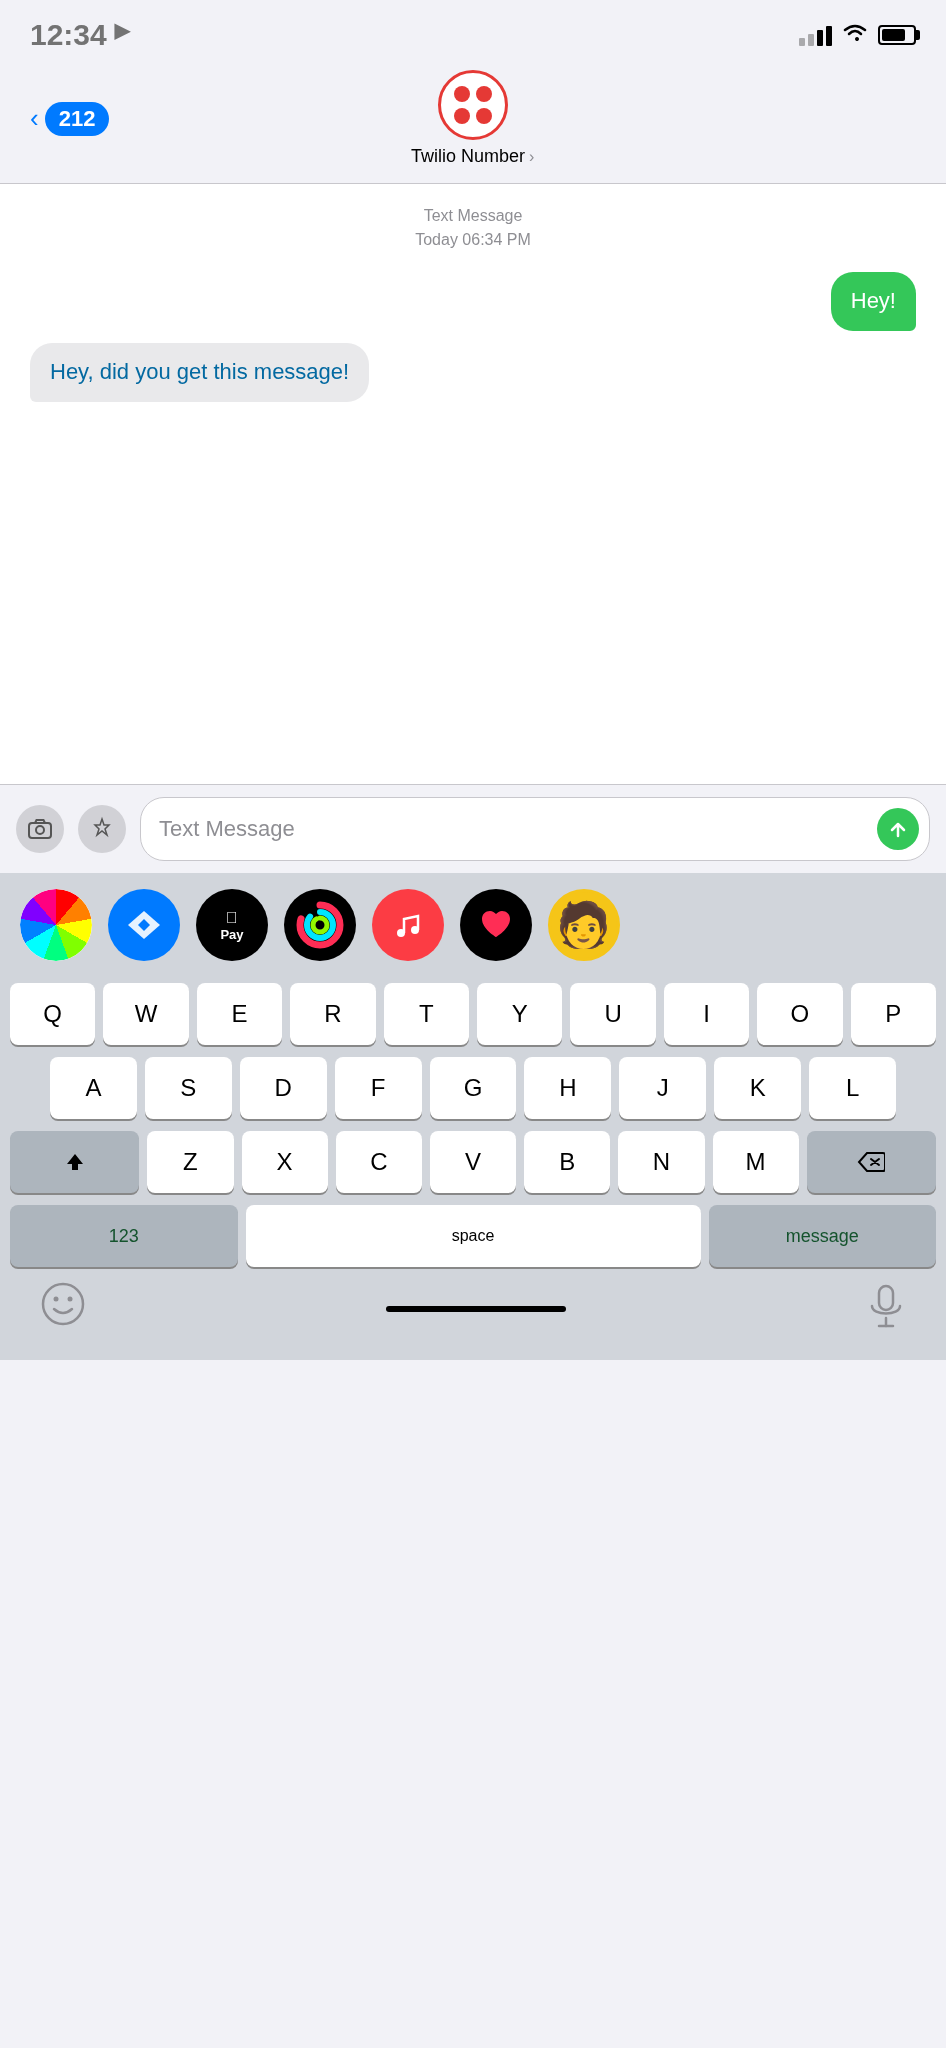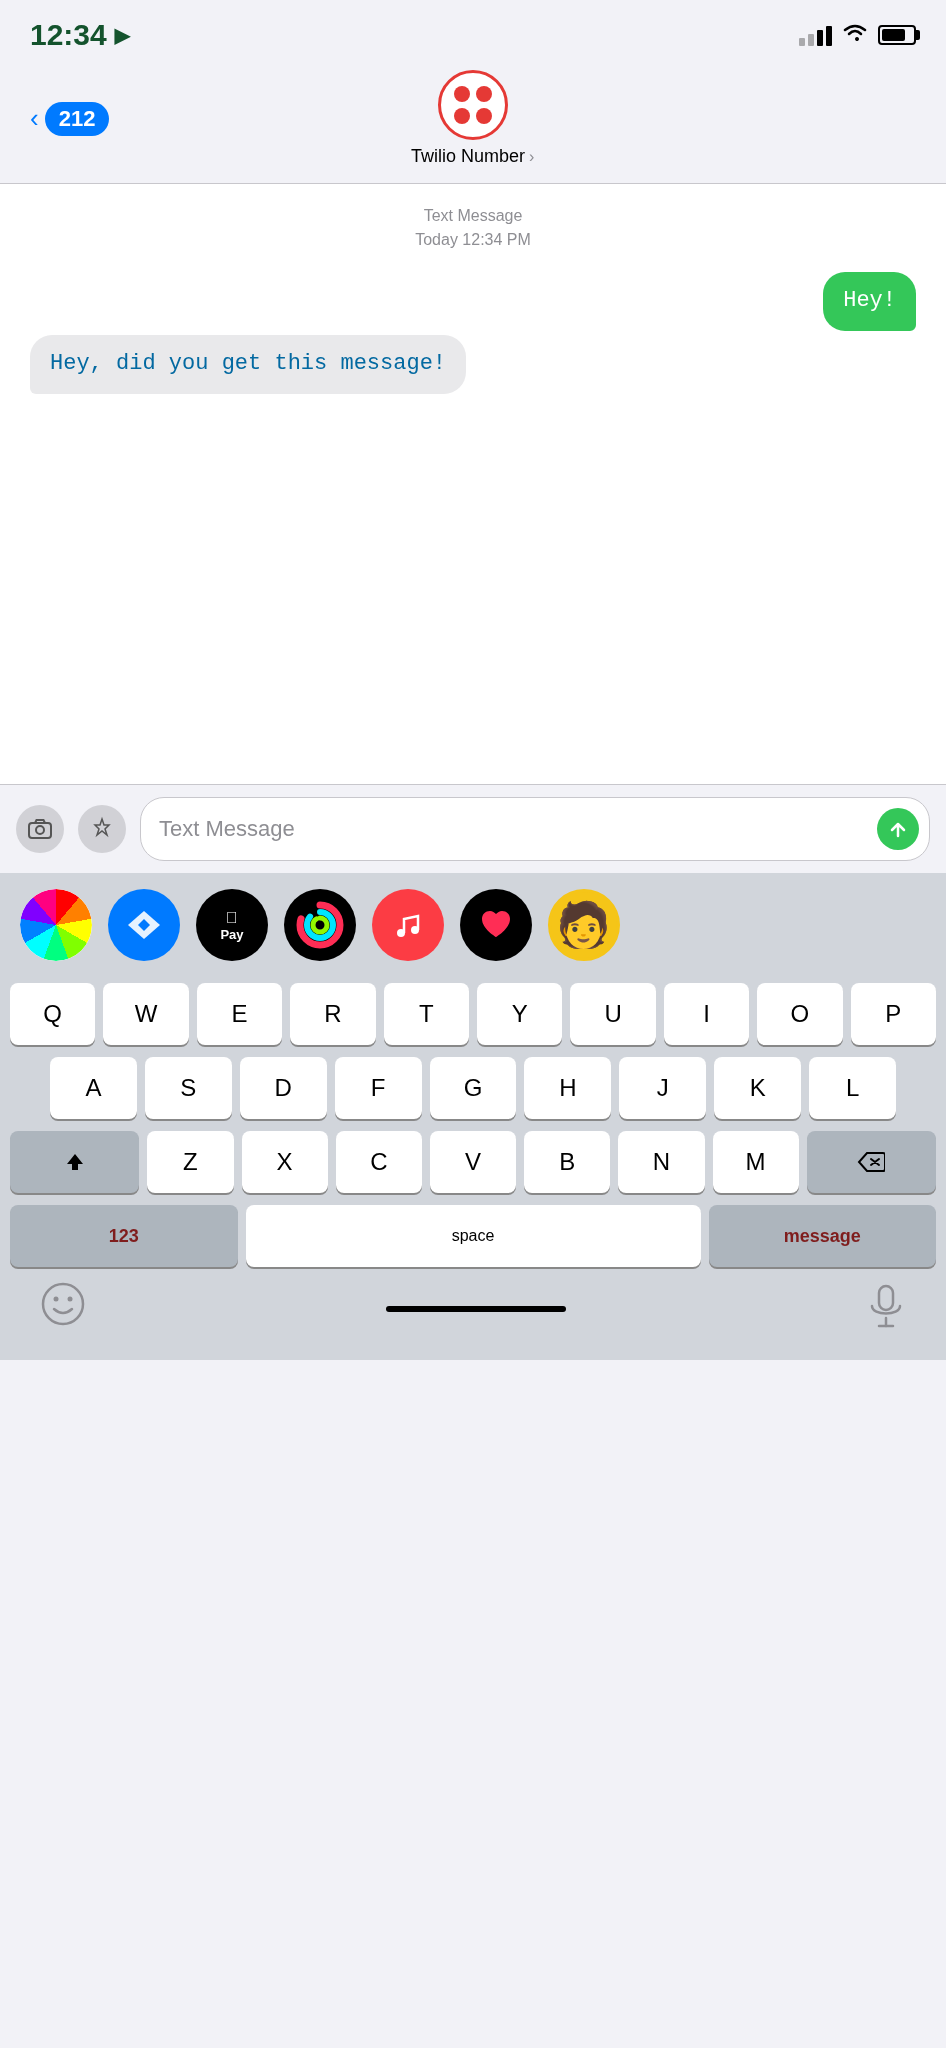--- a/index.html
+++ b/index.html
@@ -16,23 +16,23 @@
     .status-bar {
       display: flex;
       justify-content: space-between;
       align-items: center;
       padding: 18px 30px 10px;
       background: #f2f2f7;
     }
     .status-time {
       font-size: 30px;
       font-weight: 700;
-      color: #14532d;
-      display: flex;
-      align-items: center;
+      color: #737373;
+      display: flex;
+      align-items: flex-start;
       gap: 8px;
     }
     .status-icons {
       display: flex;
       align-items: center;
       gap: 10px;
     }
     .signal-bars {
       display: flex;
       align-items: flex-end;
@@ -169,23 +169,22 @@
       color: #8e8e93;
       font-size: 16px;
       margin-bottom: 20px;
       line-height: 1.5;
     }
 
     
     .messages {
       display: flex;
       flex-direction: column;
-      gap: 4px;
+      gap: 12px;
       padding: 0 10px;
-      font-family: Liberation Mono, monospace;
     }
     .message-row {
       display: flex;
     }
     .message-row.outgoing {
       justify-content: flex-end;
     }
     .message-row.incoming {
       justify-content: flex-start;
     }
@@ -357,22 +356,22 @@
       color: #000;
       cursor: pointer;
       box-shadow: 0 2px 0 #888;
       flex: 1;
       user-select: none;
       font-weight: 400;
     }
     .key.special {
       background: #adb5bd;
       font-size: 18px;
-      font-weight: 700;
-      color: #7f1d1d;
+      font-weight: 400;
+      color: #14532d;
     }
     .key.space-key {
       flex: 3;
       font-size: 16px;
     }
     .key.wide {
       flex: 1.5;
     }
     .key.shift-key, .key.delete-key {
       background: #adb5bd;
@@ -455,21 +454,21 @@
     </div>
   </div>
   <div class="nav-right"></div>
 </div>
 
 <div class="divider"></div>
 
 <div class="chat-area" style="min-height: 600px;">
   <div class="timestamp">
     <div>Text Message</div>
-    <div>Today 12:34 PM</div>
+    <div>Today 06:34 PM</div>
   </div>
   <div class="messages">
     <div class="message-row outgoing">
       <div class="bubble outgoing">Hey!</div>
     </div>
     <div class="message-row incoming">
       <div class="bubble incoming">Hey, did you get this message!</div>
     </div>
   </div>
 </div>

